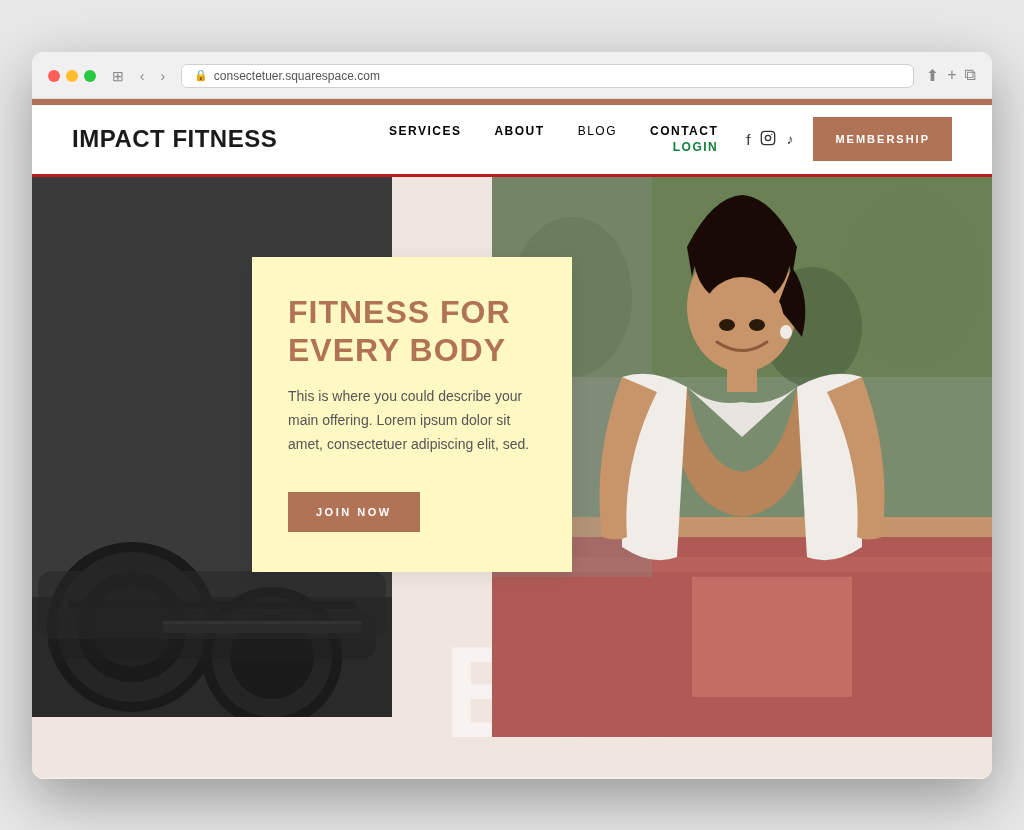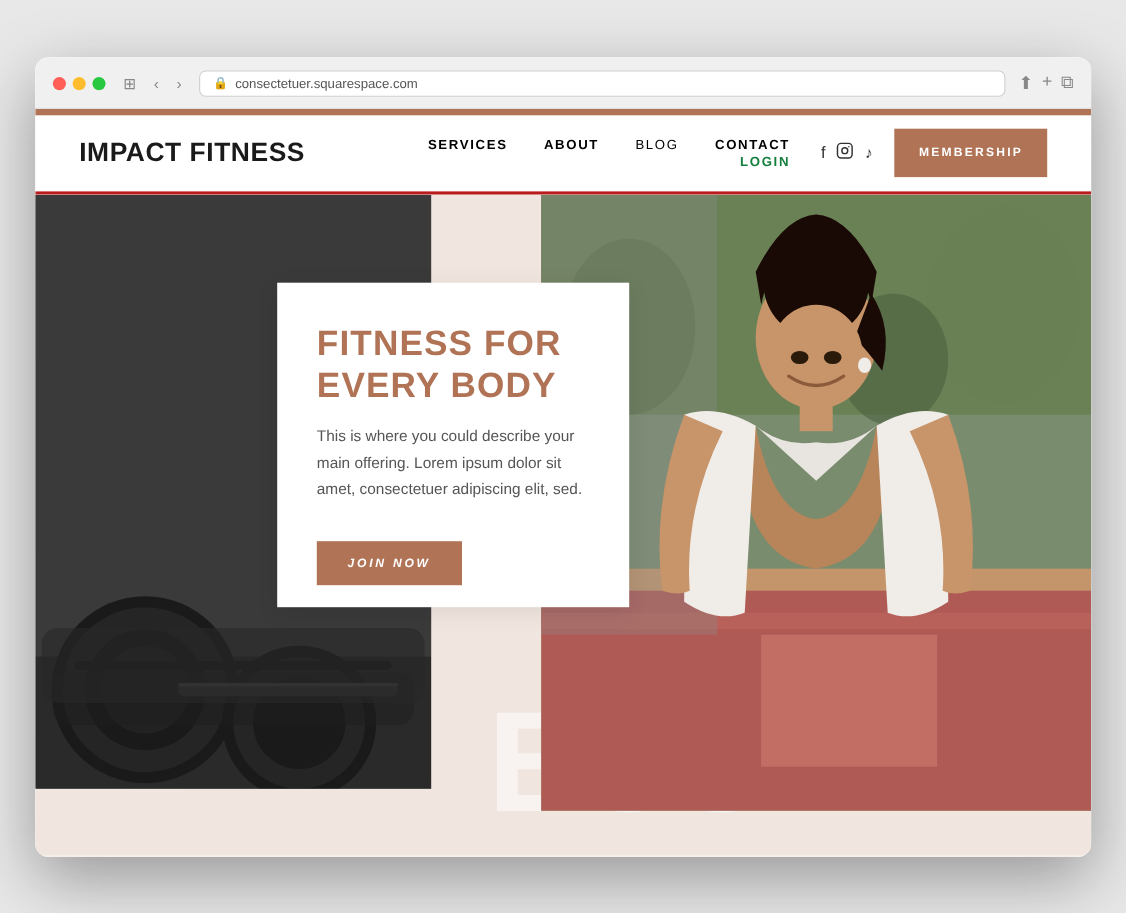--- a/index.html
+++ b/index.html
@@ -225,22 +225,22 @@
       opacity: 0.75;
       z-index: 3;
     }
 
     
     .content-card {
       position: absolute;
       left: 220px;
       top: 80px;
       width: 320px;
-      background: #ffffff;
-      padding: 36px 36px 20px;
+      background: #fef9c3;
+      padding: 36px 36px 40px;
       z-index: 5;
       box-shadow: 0 4px 20px rgba(0,0,0,0.08);
     }
 
     .hero-title {
       font-size: 32px;
       font-weight: 900;
       color: #b07355;
       text-transform: uppercase;
       letter-spacing: 1px;
@@ -266,21 +266,20 @@
       background: #b07355;
       color: #fff;
       padding: 14px 28px;
       font-size: 11px;
       font-weight: 700;
       letter-spacing: 2.5px;
       text-transform: uppercase;
       border: none;
       cursor: pointer;
       display: inline-block;
-      font-style: italic;
     }
 
     
     .barbell-photo {
       width: 100%;
       height: 100%;
       background: linear-gradient(135deg, #3a3a3a 0%, #555 30%, #666 50%, #444 70%, #2a2a2a 100%);
       position: relative;
       filter: grayscale(100%);
     }

